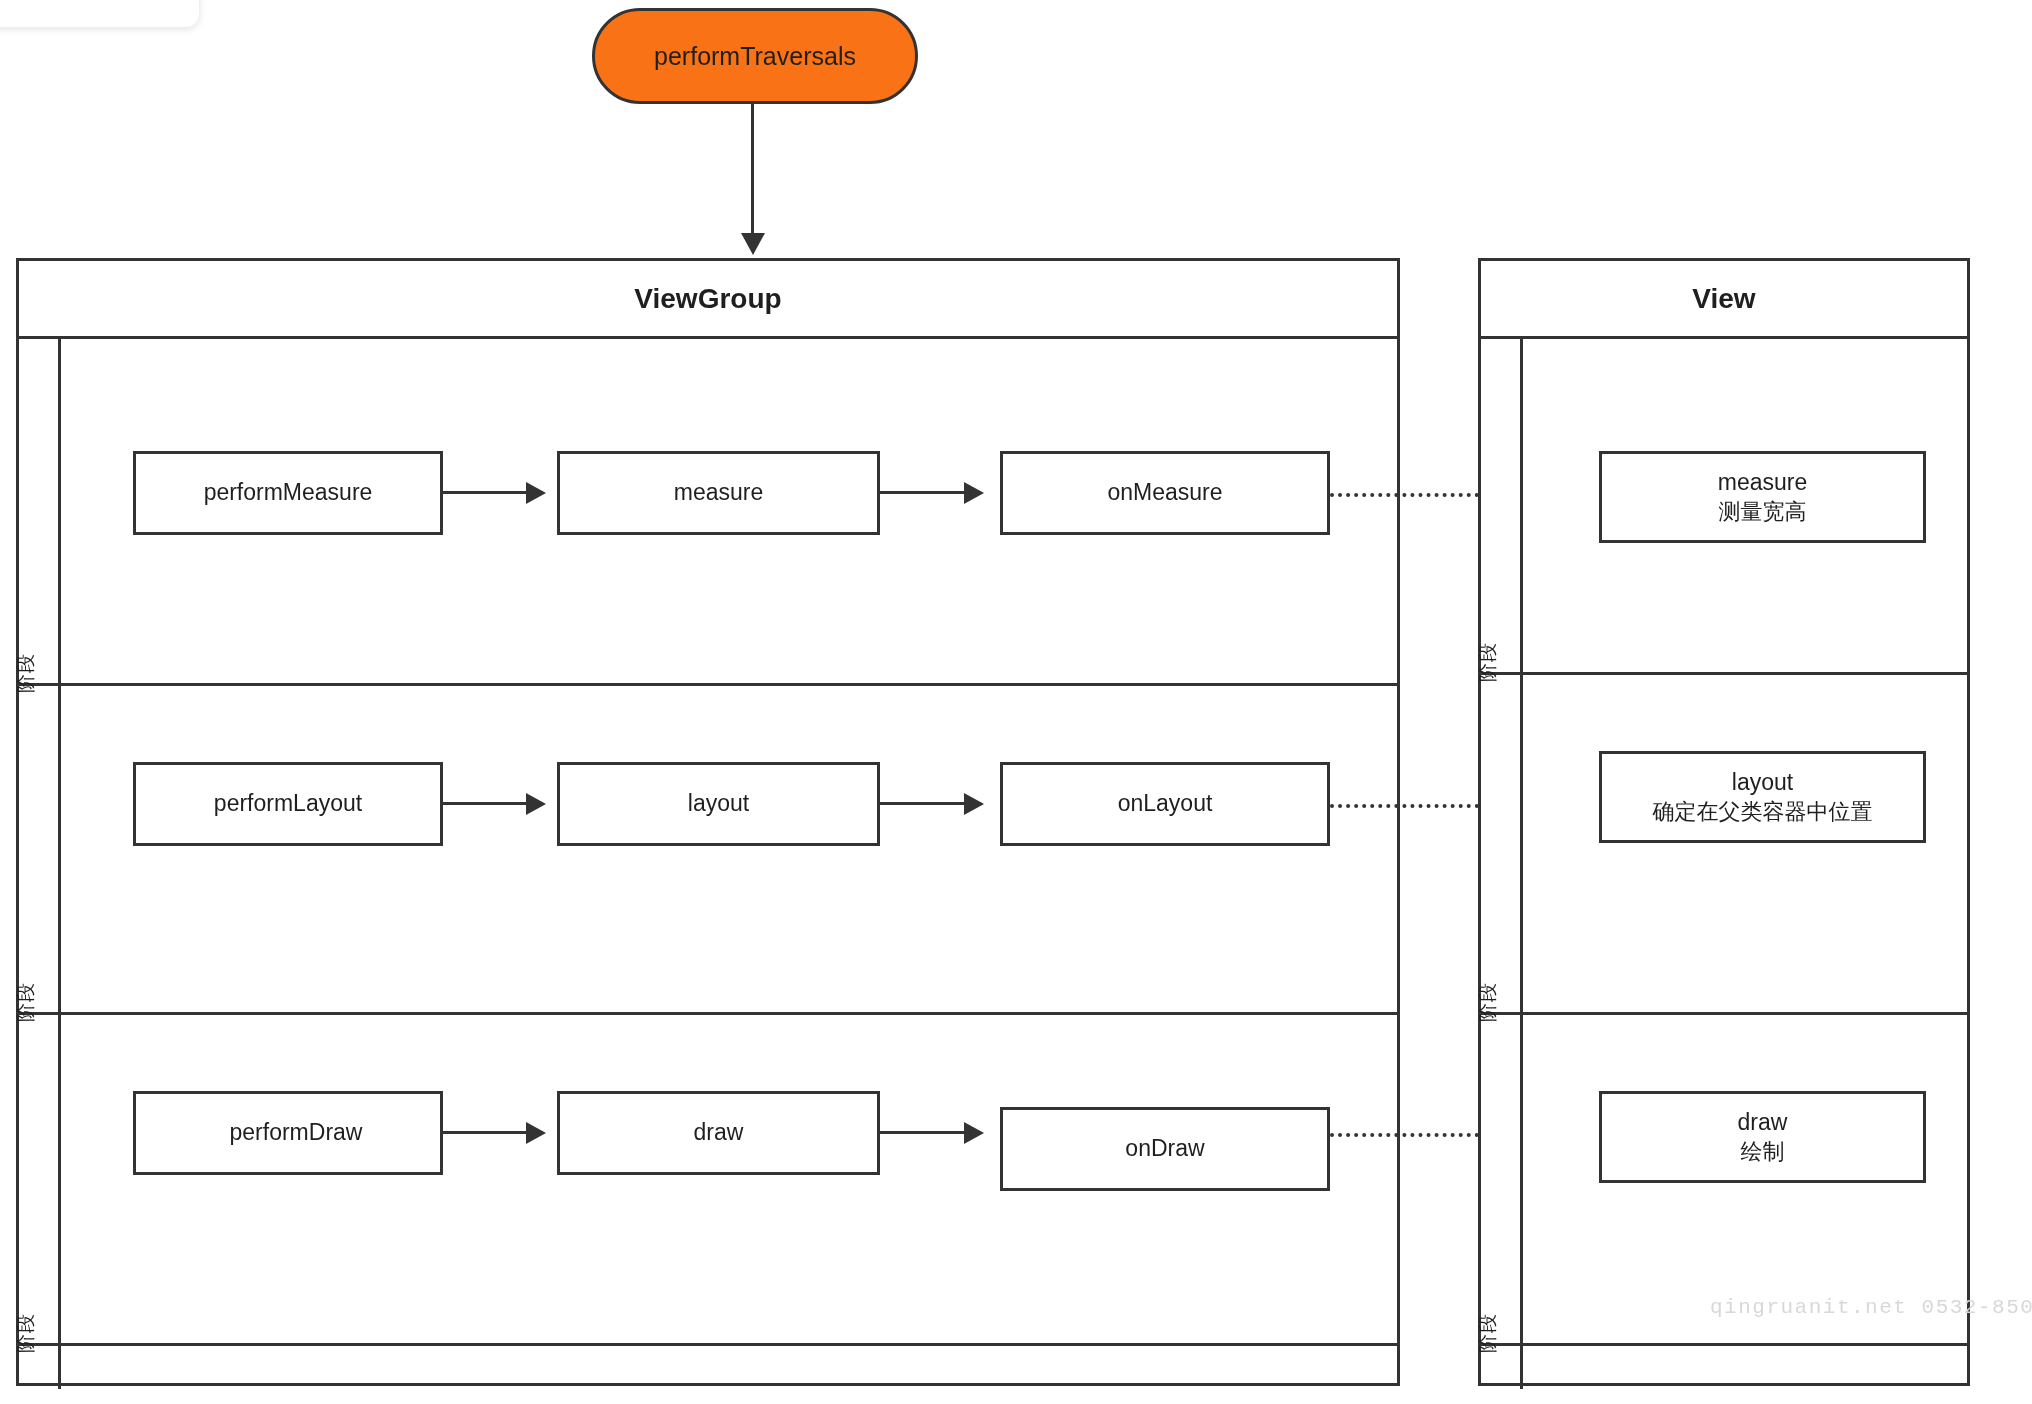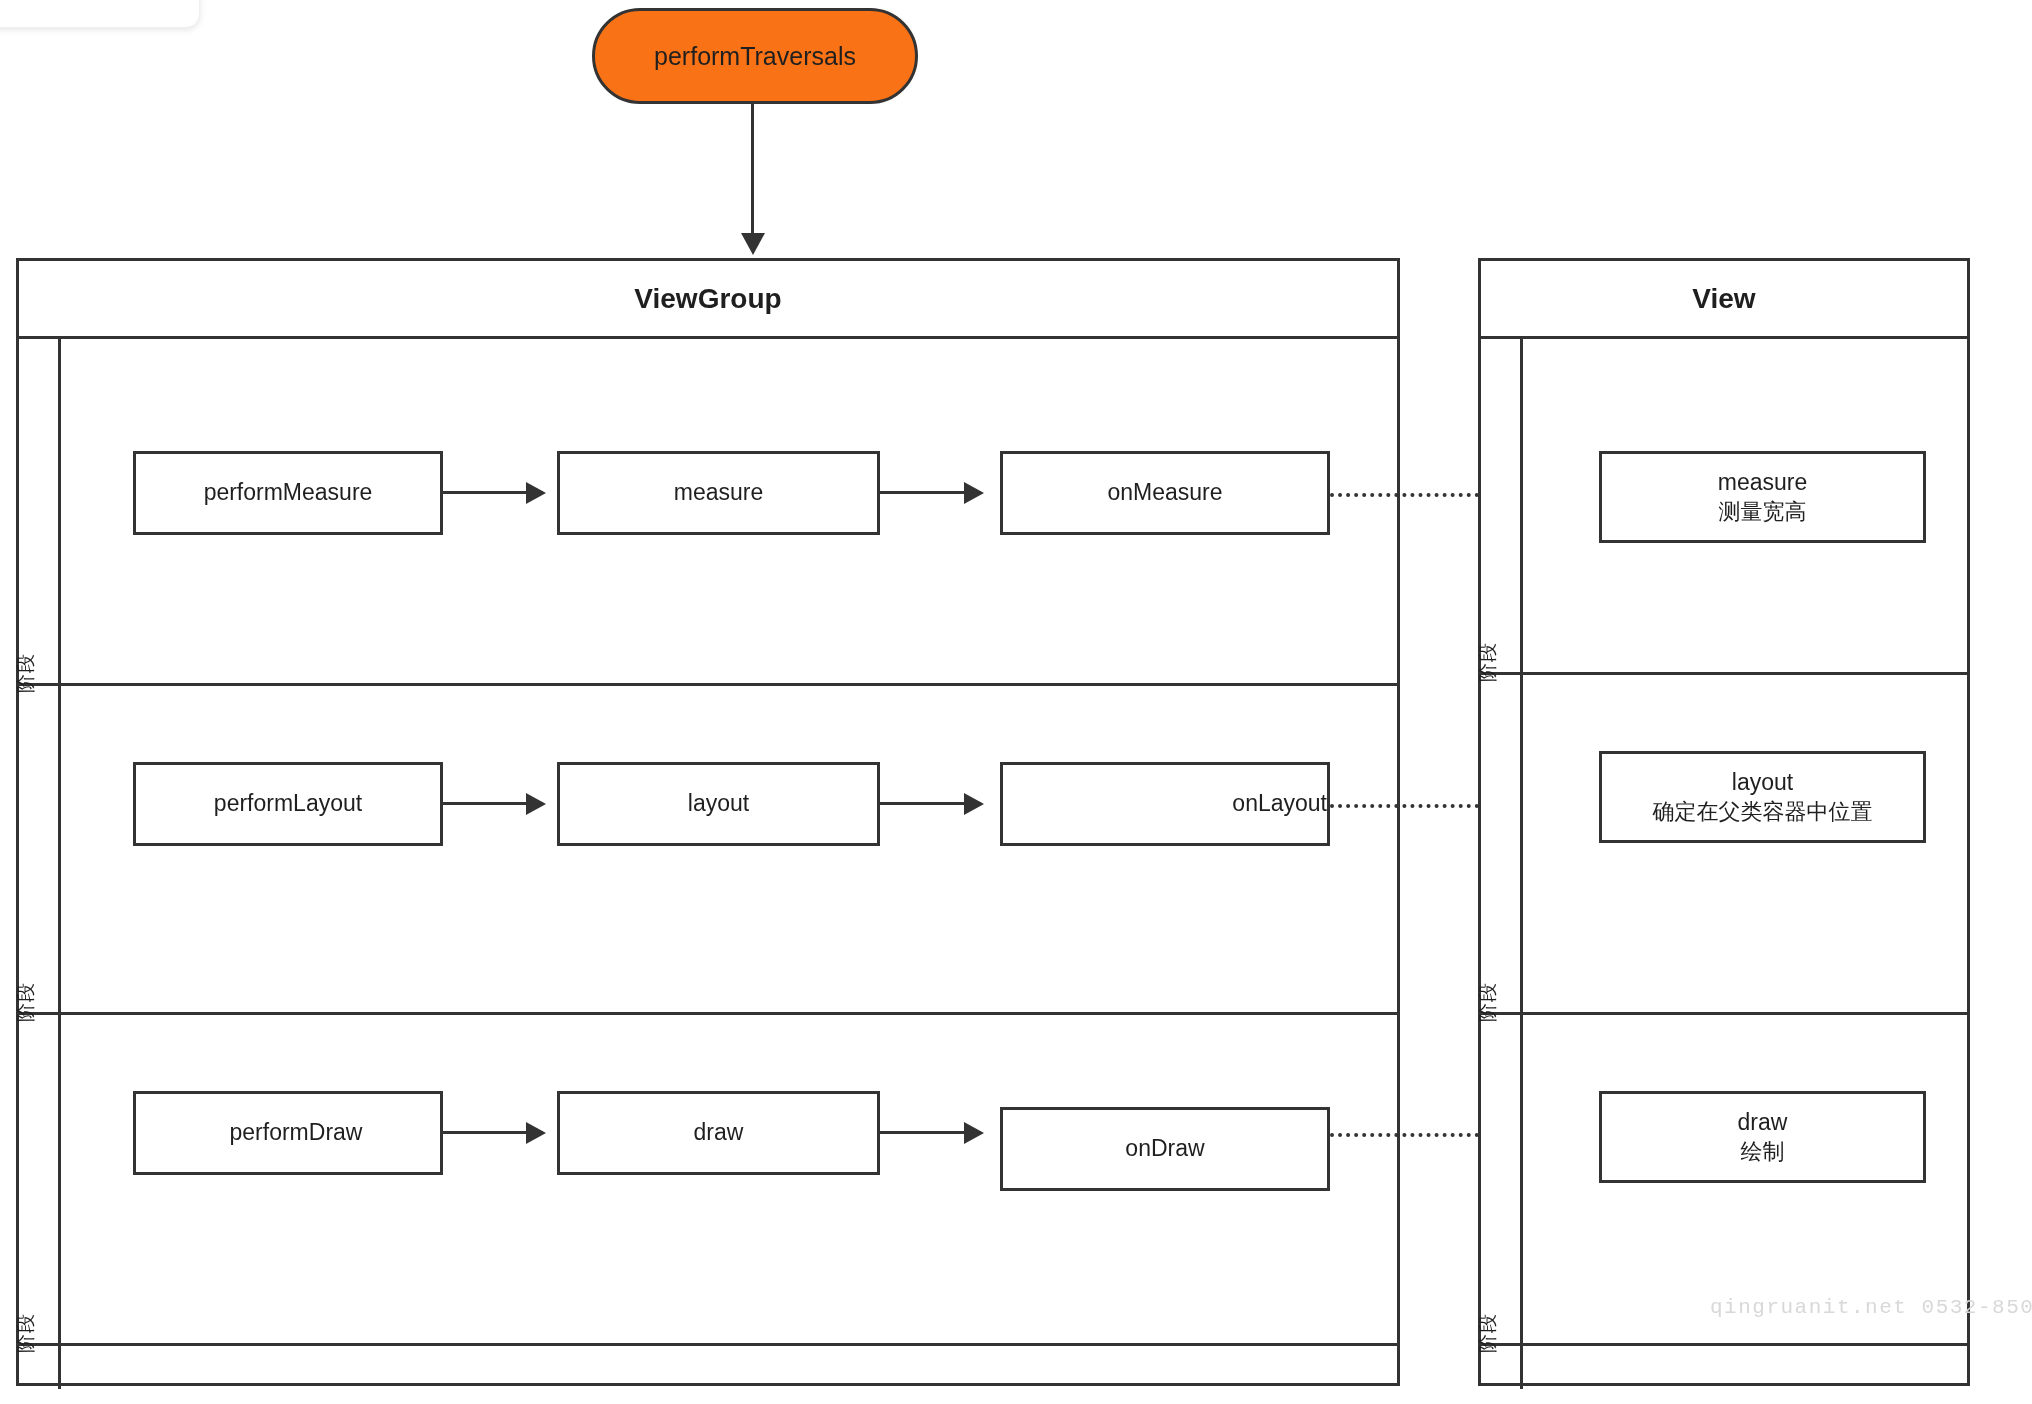--- a/index.html
+++ b/index.html
@@ -133,21 +133,21 @@
         </div>
         <div class="phase-body">
           <div class="pbox" style="left:72px;top:76px;width:310px;height:84px;">
             <span>performLayout</span>
           </div>
           <div class="arrow-solid" style="left:382px;top:116px;width:100px;"></div>
           <div class="pbox" style="left:496px;top:76px;width:323px;height:84px;">
             <span>layout</span>
           </div>
           <div class="arrow-solid" style="left:819px;top:116px;width:101px;"></div>
-          <div class="pbox" style="left:939px;top:76px;width:330px;height:84px;align-items:flex-end;">
+          <div class="pbox" style="left:939px;top:76px;width:330px;height:84px;">
             <span>onLayout</span>
           </div>
           <div class="arrow-dotted" style="left:1269px;top:118px;width:302px;"></div>
         </div>
       </div>
 
       <div class="phase-row" style="top:676px;height:331px;">
         <div class="phase-gutter">
           <span class="vlabel">阶段</span>
         </div>

